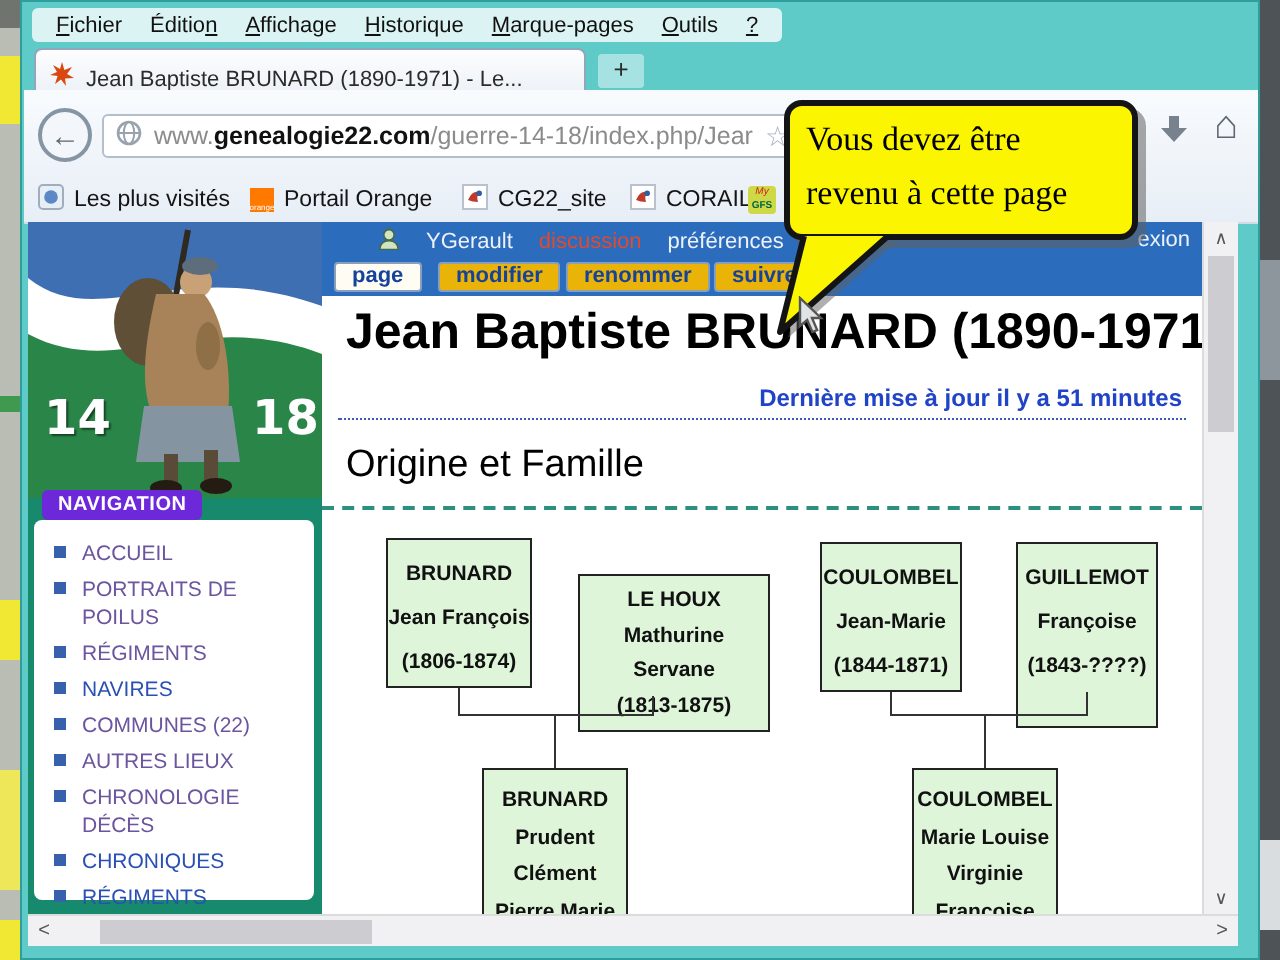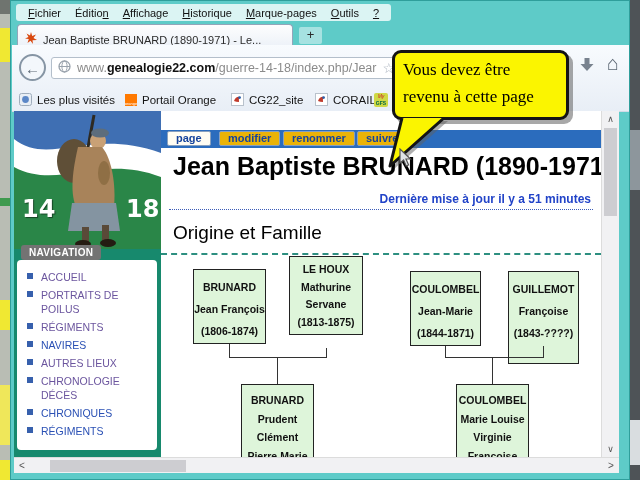--- a/index.html
+++ b/index.html
@@ -39,21 +39,21 @@
   #dlicon{left:568px;top:56px;width:18px;height:18px}
   #homeicon{left:596px;top:51px;font-size:20px;color:#5d6874}
   .bk{top:91px;height:16px;display:flex;gap:5px;align-items:center;font-size:11.5px;color:#151515;white-space:nowrap}
   .ic-or{width:12px;height:12px;background:#ff7900;display:flex;align-items:flex-end;justify-content:center}
   .ic-or span{font-size:4px;color:#fff;line-height:5px}
   .ic-gfs{width:14px;height:14px;background:#cfd945;border-radius:2px;text-align:center}
   .ic-gfs .t1{display:block;font-size:5px;line-height:7px;color:#c22;font-style:italic}
   .ic-gfs .t2{display:block;font-size:5px;line-height:6px;color:#064;font-weight:bold}
   
   #sidebar{left:3px;top:110px;width:147px;height:346px;background:#17896d}
-  #navpill{left:10px;top:244px;background:#737373;color:#fff;font-size:10px;font-weight:bold;
+  #navpill{left:10px;top:244px;background:#6d28d9;color:#fff;font-size:10px;font-weight:bold;
     padding:2px 8px;border-radius:3px;letter-spacing:.3px;z-index:5}
   #navbox{left:6px;top:259px;width:140px;height:190px;background:#fff;border-radius:4px}
   #navbox ul{list-style:none;margin:0;padding:10px 4px 0 9px}
   #navbox li{position:relative;padding-left:15px;margin-bottom:4px;font-size:10.5px;
     line-height:14px;color:#2a50b4}
   #navbox li.visited{color:#6b559e}
   .sq{position:absolute;left:1px;top:3px;width:6px;height:6px;background:#3760ad}
   #main{left:150px;top:110px;width:440px;height:346px;background:#fff}
   #userbar{left:150px;top:110px;width:440px;height:19px;background:#2b6cbd;box-sizing:border-box;
     display:flex;align-items:center;gap:13px;padding-left:28px;font-size:11px;color:#edf2fa}
@@ -210,48 +210,60 @@
       <text x="112" y="106" font-family="DejaVu Sans, sans-serif" font-size="24" font-weight="bold" fill="#ffffff">18</text>
     </svg>
   </div>
   <div id="navpill">NAVIGATION</div>
   <div id="navbox">
     <ul>
       <li class="visited"><span class="sq"></span><span>ACCUEIL</span></li>
       <li class="visited"><span class="sq"></span><span>PORTRAITS DE POILUS</span></li>
       <li class="visited"><span class="sq"></span><span>RÉGIMENTS</span></li>
       <li><span class="sq"></span><span>NAVIRES</span></li>
+      <li class="visited"><span class="sq"></span><span>COMMUNES (22)</span></li>
       <li class="visited"><span class="sq"></span><span>AUTRES LIEUX</span></li>
       <li class="visited"><span class="sq"></span><span>CHRONOLOGIE DÉCÈS</span></li>
       <li><span class="sq"></span><span>CHRONIQUES</span></li>
       <li><span class="sq"></span><span>RÉGIMENTS</span></li>
     </ul>
   </div>
 
   <div id="main"></div>
+  <div id="userbar">
+    <span><svg width="11" height="11" viewBox="0 0 11 11">
+          <circle cx="5.5" cy="3.4" r="2.6" fill="#cfe4c5" stroke="#49663f" stroke-width=".8"></circle>
+          <path d="M0.8 10.8 C1.2 7.4 3 6.4 5.5 6.4 C8 6.4 9.8 7.4 10.2 10.8 Z" fill="#cfe4c5" stroke="#49663f" stroke-width=".8"></path>
+        </svg></span>
+    <span>YGerault</span>
+    <span class="red">discussion</span>
+    <span>préférences</span>
+    <span>li</span>
+    <span id="logoutpart">exion</span>
+  </div>
   <div id="tabsrow">
     <span class="wt" id="wt0">page</span>
     <span class="wt" id="wt1">modifier</span>
     <span class="wt" id="wt2">renommer</span>
     <span class="wt" id="wt3">suivre</span>
   </div>
 
   <div id="page">
     <div id="h1">Jean Baptiste BRUNARD (1890-1971)</div>
     <div id="updated">Dernière mise à jour il y a 51 minutes</div>
     <div id="dotsep"></div>
     <div id="h2">Origine et Famille</div>
     <div id="dashsep"></div>
 
     <div class="pbox lh3" style="left:32px;top:121px;width:73px;height:75px">
       <div>BRUNARD</div>
       <div>Jean François</div>
       <div>(1806-1874)</div>
     </div>
-    <div class="pbox lh4" style="left:128px;top:108px;width:74px;height:79px">
+    <div class="pbox lh4" style="left:128px;top:139px;width:96px;height:79px">
       <div>LE HOUX</div>
       <div>Mathurine</div>
       <div>Servane</div>
       <div>(1813-1875)</div>
     </div>
     <div class="pbox lh3" style="left:249px;top:123px;width:71px;height:75px">
       <div>COULOMBEL</div>
       <div>Jean-Marie</div>
       <div>(1844-1871)</div>
     </div>

